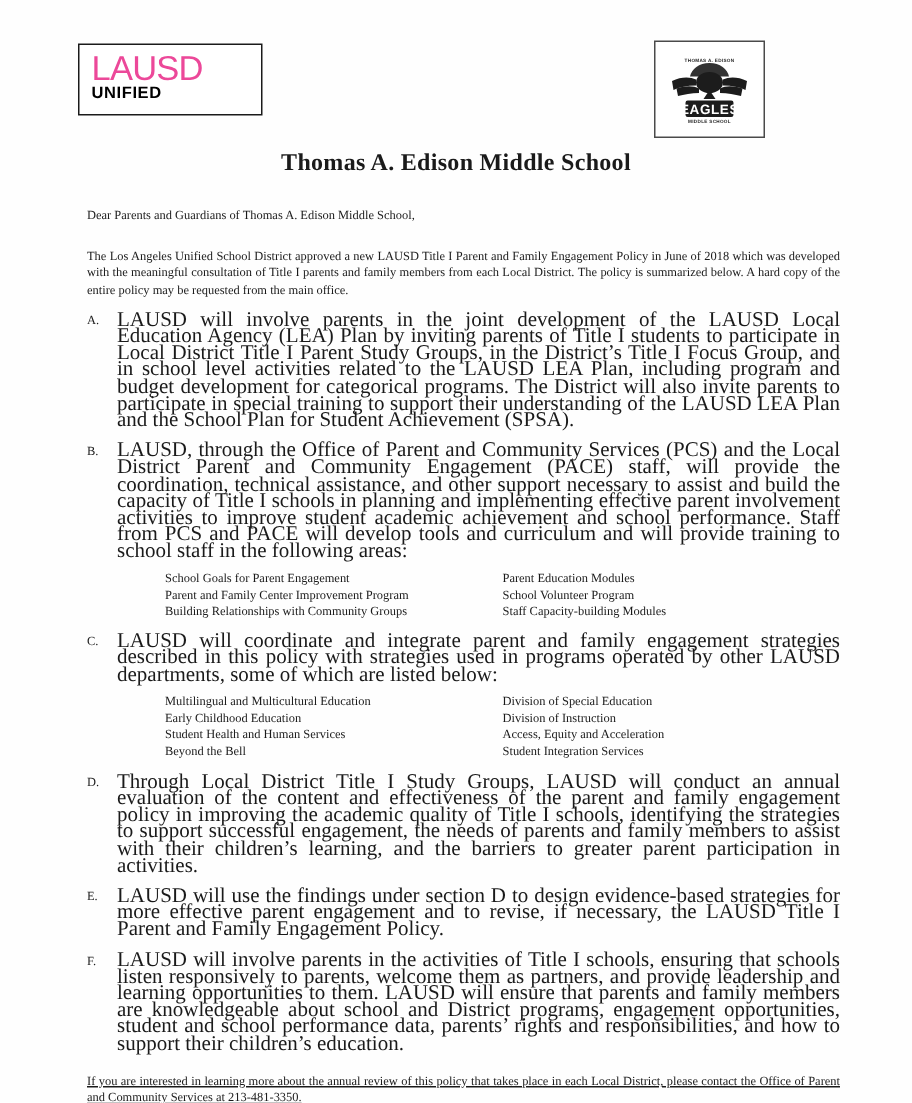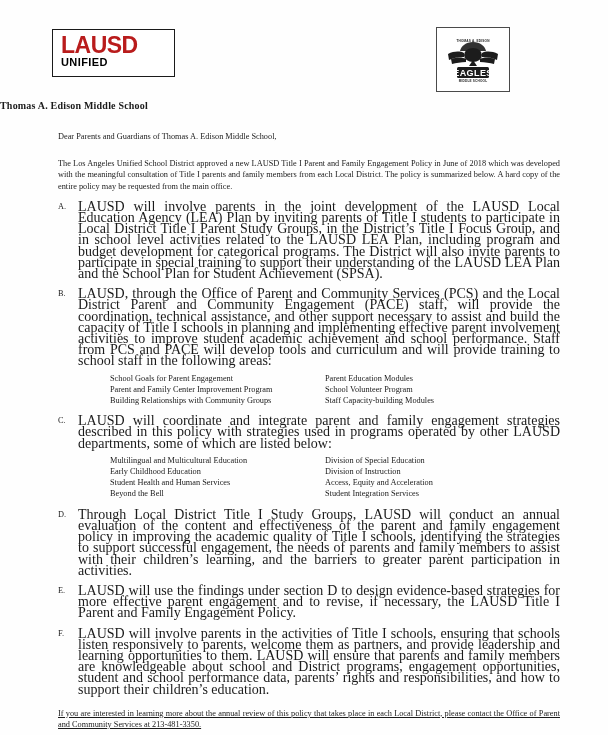--- a/index.html
+++ b/index.html
@@ -34,25 +34,25 @@
     top: 29px;
     width: 123px;
     height: 48px;
     border: 1.4px solid #1a1a1a;
     background: #ffffff;
     box-sizing: border-box;
     padding: 4px 0 0 8px;
   }
   .lausd-word {
     font-family: "Liberation Sans", sans-serif;
-    font-weight: bold;
+    font-weight: normal;
     font-size: 23px;
     line-height: 23px;
     letter-spacing: -0.5px;
-    color: #b91c1c;
+    color: #ec4899;
   }
   .lausd-sub {
     font-family: "Liberation Sans", sans-serif;
     font-weight: bold;
     font-size: 11px;
     line-height: 11px;
     letter-spacing: 0.4px;
     color: #000;
   }
   .eagles-logo {
@@ -65,23 +65,23 @@
     background: #ffffff;
     box-sizing: border-box;
     display: flex;
     align-items: center;
     justify-content: center;
   }
   .eagles-logo svg { display: block; }
 
   
   .doc-title {
-    text-align: left;
+    text-align: center;
     font-weight: bold;
-    font-size: 10px;
+    font-size: 16px;
     margin: 8px 0 0 0;
     letter-spacing: 0.2px;
   }
 
   
   .content {
     padding: 0 48px 0 58px;
     font-size: 8.3px;
     line-height: 11.2px;
     text-align: justify;
@@ -120,21 +120,21 @@
   .two-col {
     margin: 6px 0 0 52px;
     display: table;
     width: 400px;
     font-size: 8.3px;
     line-height: 11.2px;
   }
   .two-col .row { display: table-row; }
   .two-col .cell {
     display: table-cell;
-    padding-right: 0;
+    padding-right: 10px;
   }
   .two-col .cell.left { width: 215px; }
 
   .closing {
     margin-top: 13px;
     text-decoration: underline;
   }
   .sincerely {
     margin-top: 12px;
   }

